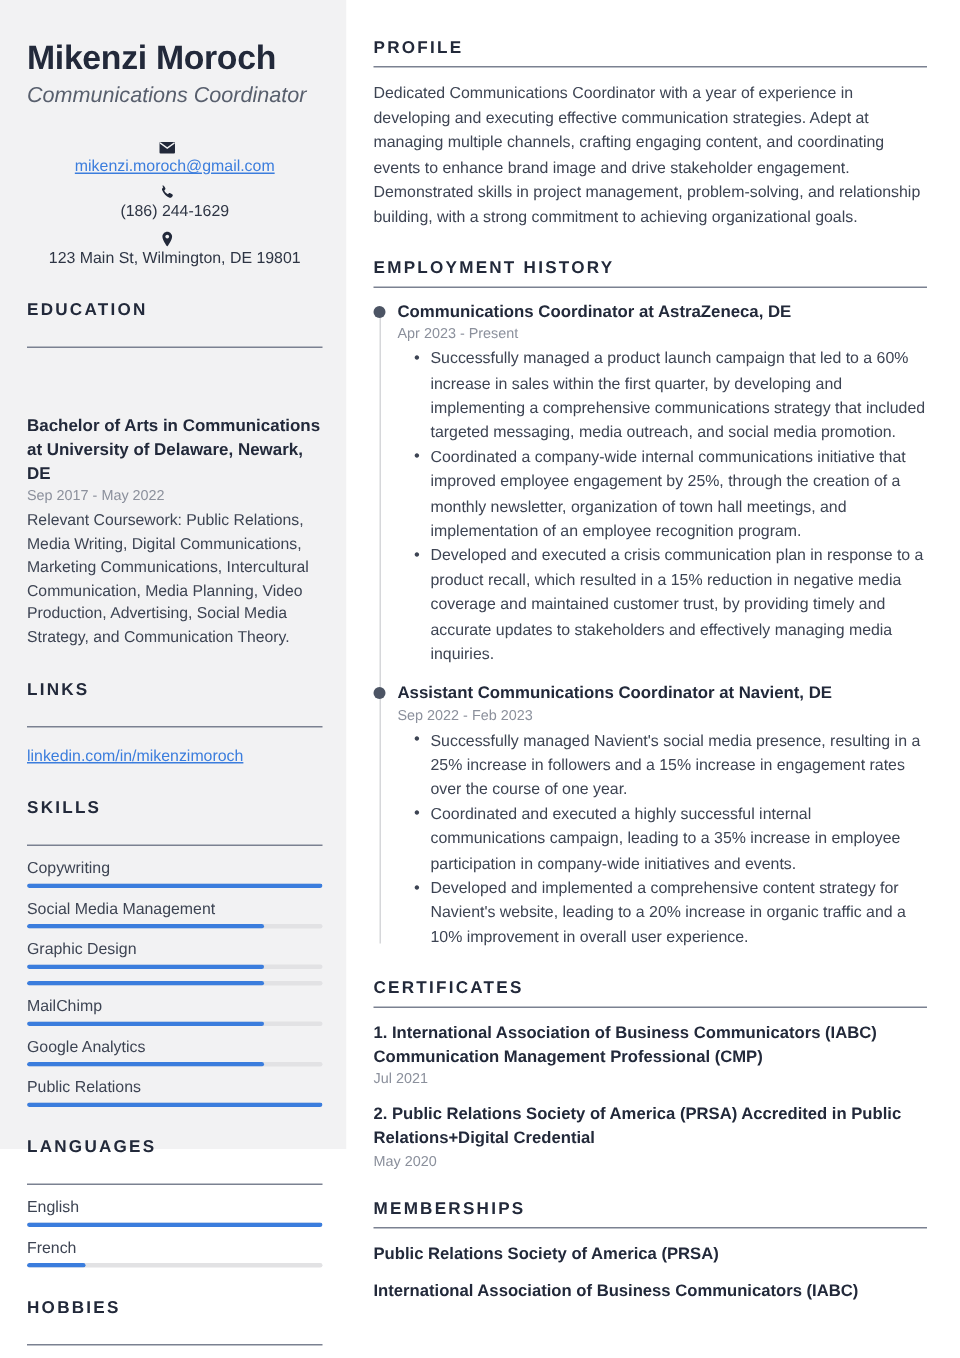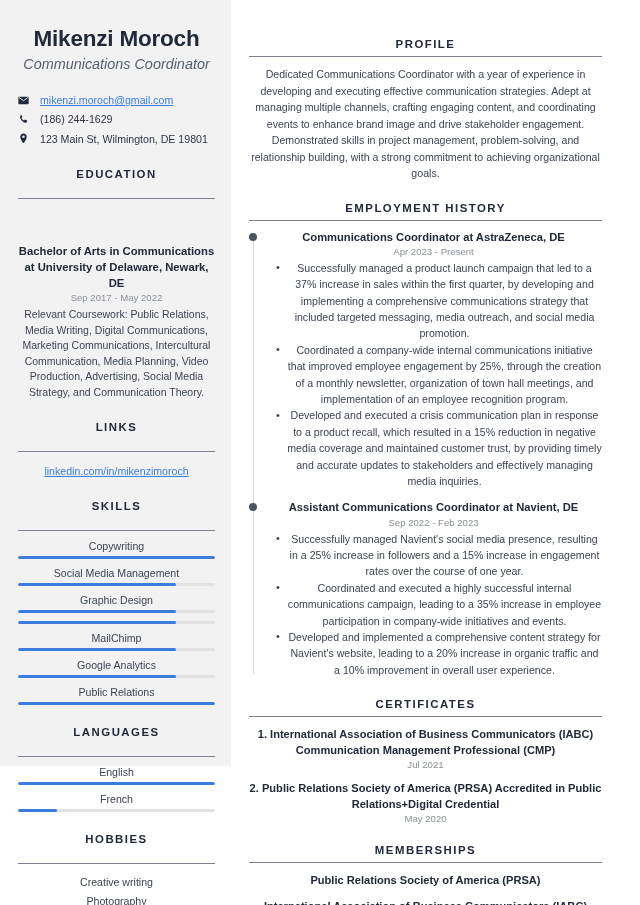--- a/index.html
+++ b/index.html
@@ -11,21 +11,20 @@
     height: 905px;
     background: #ffffff;
     font-family: "Liberation Sans", sans-serif;
     color: #2e3544;
     overflow: hidden;
   }
   .resume {
     display: flex;
     width: 640px;
     height: 766px;
-    text-align: center;
   }
 
   
   .sidebar {
     width: 231px;
     background: #f2f2f3;
     box-sizing: border-box;
     padding: 26px 16px 0 18px;
   }
   .name {
@@ -47,20 +46,21 @@
   .contact-list {
     margin-bottom: 22px;
   }
   .contact-row {
     display: flex;
     align-items: center;
     margin-bottom: 5px;
     font-size: 10.6px;
     color: #2e3544;
     line-height: 1.35;
+    flex-direction: column;
   }
   .contact-ico {
     width: 15px;
     min-width: 15px;
     margin-right: 7px;
     display: flex;
     align-items: center;
     justify-content: flex-start;
   }
   .contact-ico svg { display: block; }
@@ -122,22 +122,21 @@
     font-size: 10.6px;
     color: #3d4453;
     line-height: 1.75;
   }
 
   
   .main {
     flex: 1;
     background: #ffffff;
     box-sizing: border-box;
-    padding: 26px 38px 0 18px;
-    margin-top: 12px;
+    padding: 26px 22px 0 18px;
   }
   .m-sec-head {
     font-size: 11.4px;
     font-weight: bold;
     letter-spacing: 1.5px;
     color: #22293a;
     padding-bottom: 6px;
     border-bottom: 1.1px solid #7b8191;
     margin: 0 0 9px 0;
     text-transform: uppercase;
@@ -364,21 +363,21 @@
     </section>
 
     <section class="m-block">
       <h2 class="m-sec-head">EMPLOYMENT HISTORY</h2>
       <div class="timeline" id="employment-list">
           <div class="job">
             <span class="job-dot"></span>
             <div class="job-head">Communications Coordinator at AstraZeneca, DE</div>
             <div class="job-date">Apr 2023 - Present</div>
             <ul class="job-bullets">
-              <li>Successfully managed a product launch campaign that led to a 37% increase in sales within the first quarter, by developing and implementing a comprehensive communications strategy that included targeted messaging, media outreach, and social media promotion.</li>
+              <li>Successfully managed a product launch campaign that led to a 60% increase in sales within the first quarter, by developing and implementing a comprehensive communications strategy that included targeted messaging, media outreach, and social media promotion.</li>
               <li>Coordinated a company-wide internal communications initiative that improved employee engagement by 25%, through the creation of a monthly newsletter, organization of town hall meetings, and implementation of an employee recognition program.</li>
               <li>Developed and executed a crisis communication plan in response to a product recall, which resulted in a 15% reduction in negative media coverage and maintained customer trust, by providing timely and accurate updates to stakeholders and effectively managing media inquiries.</li>
             </ul>
           </div>
           <div class="job">
             <span class="job-dot"></span>
             <div class="job-head">Assistant Communications Coordinator at Navient, DE</div>
             <div class="job-date">Sep 2022 - Feb 2023</div>
             <ul class="job-bullets">
               <li>Successfully managed Navient's social media presence, resulting in a 25% increase in followers and a 15% increase in engagement rates over the course of one year.</li>

